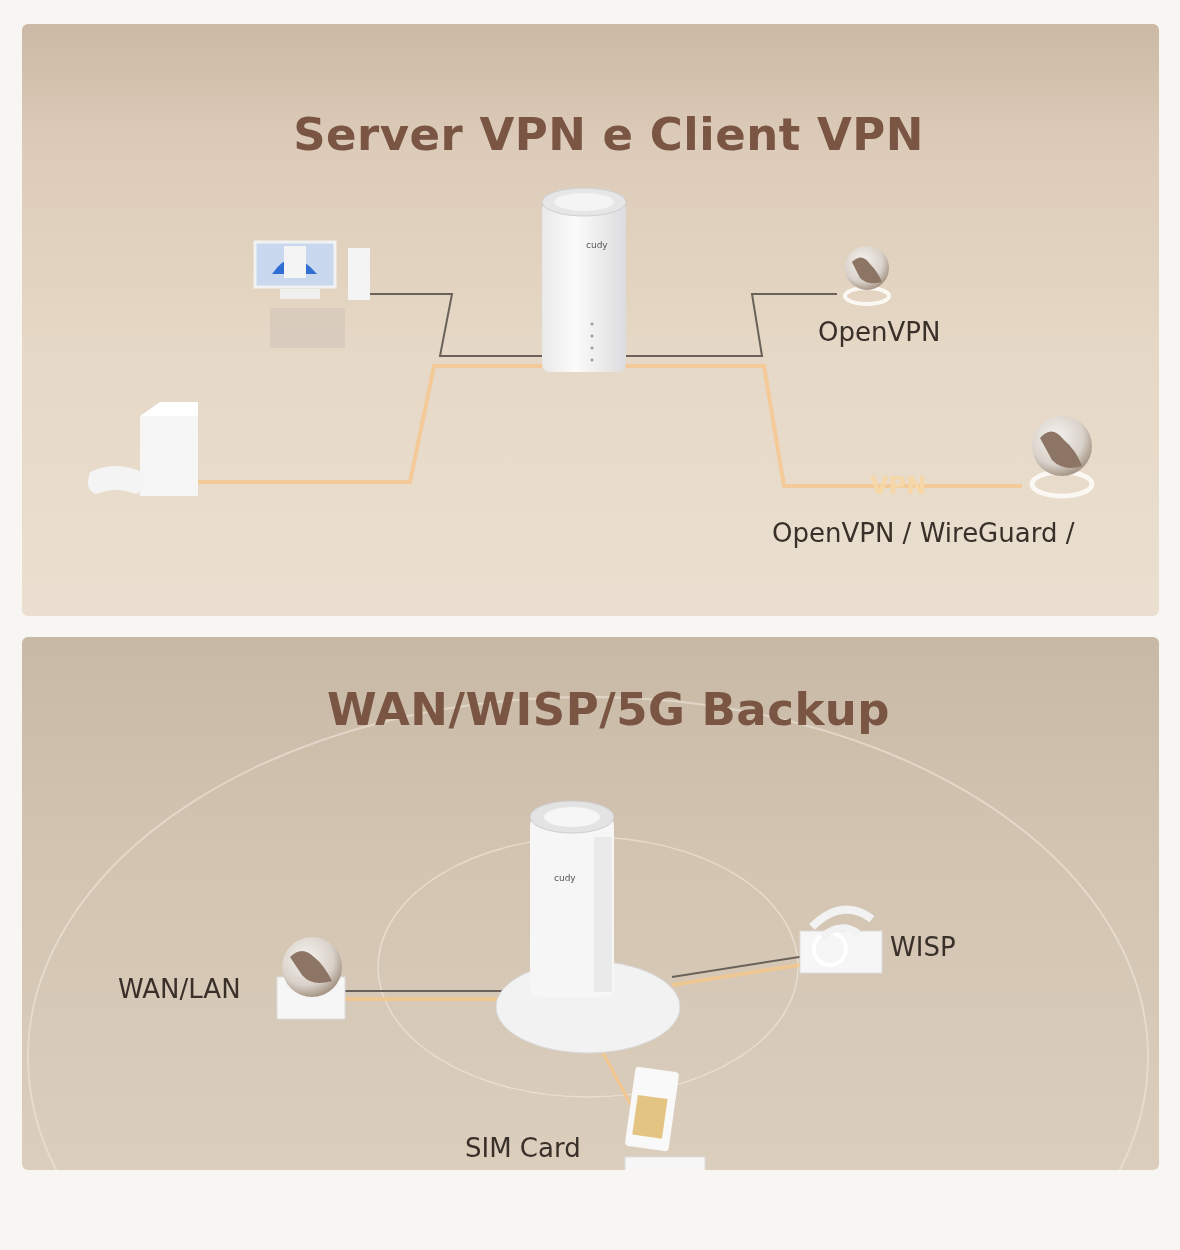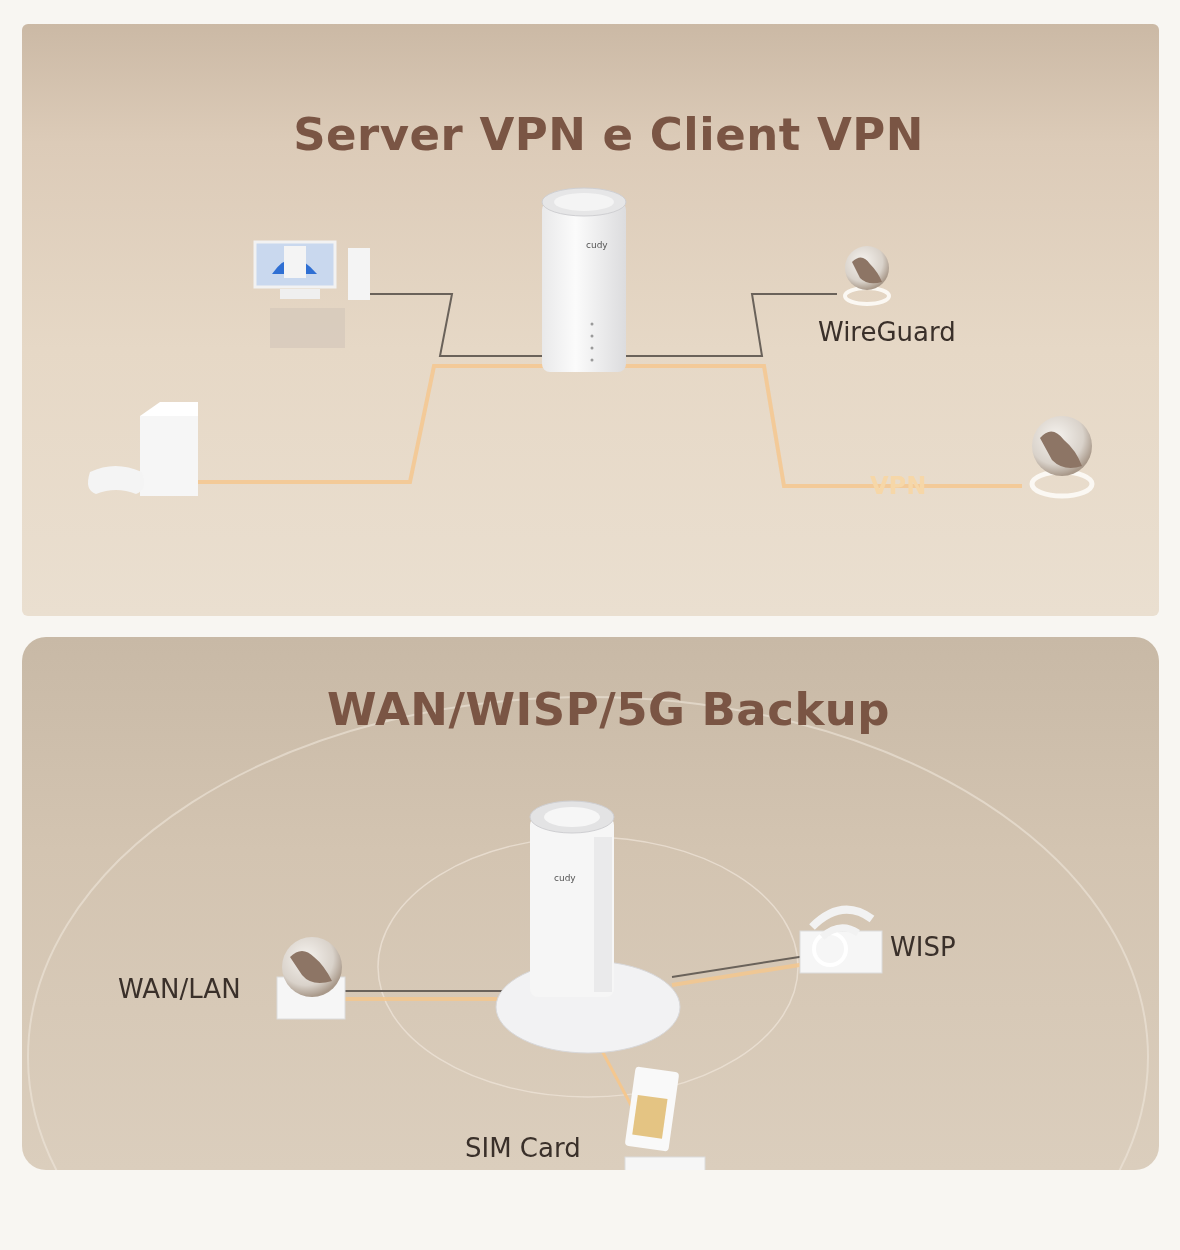--- a/index.html
+++ b/index.html
@@ -1,19 +1,19 @@
 <!DOCTYPE html>
 <html><head>
 <meta charset="utf-8">
 <style>
   html,body{margin:0;padding:0;}
   body{width:1180px;height:1250px;background:#f8f6f2;position:relative;overflow:hidden;font-family:"DejaVu Sans","Liberation Sans",sans-serif;}
   .panel{position:absolute;left:22px;width:1137px;border-radius:6px;overflow:hidden;}
   #p1{top:24px;height:592px;background:linear-gradient(180deg,#cbb9a5 0%,#dccbb8 20%,#e6d8c6 55%,#eadfd0 100%);}
-  #p2{top:637px;height:533px;background:linear-gradient(180deg,#c8b9a6 0%,#d3c4b1 40%,#dbcebd 100%);border-radius:24px;}
+  #p2{top:637px;height:533px;background:linear-gradient(180deg,#c8b9a6 0%,#d3c4b1 40%,#dbcebd 100%);}
   .title{position:absolute;left:0;right:0;text-align:center;color:#7a5544;font-weight:bold;font-size:45px;letter-spacing:0.5px;padding-left:36px;}
   .label{position:absolute;color:#3a302a;font-size:26px;line-height:40px;white-space:nowrap;}
   svg{position:absolute;left:0;top:0;}
 </style>
 </head>
 <body>
 
 <div class="panel" id="p1">
   <svg width="1137" height="592">
     <defs>
@@ -67,22 +67,23 @@
       <path d="M830 238 q10 -10 18 2 q8 8 12 18 q-14 4 -22 -4z" fill="#8d7565"></path>
     </g>
 
     <g>
       <ellipse cx="1040" cy="460" rx="30" ry="12" fill="none" stroke="#fbf8f3" stroke-width="5"></ellipse>
       <circle cx="1040" cy="422" r="30" fill="url(#globeG)"></circle>
       <path d="M1018 414 q12 -14 24 2 q12 10 18 26 q-18 6 -30 -6z" fill="#8d7565"></path>
     </g>
   </svg>
   <div class="title" style="top:84px;">Server VPN e Client VPN</div>
-  <div class="label" style="left:796px;top:288px;">WireGuard</div>
+  <div class="label" style="left:796px;top:288px;">OpenVPN</div>
   <div class="label" style="left:848px;top:442px;font-size:24px;color:#f6d7a8;font-weight:bold;">VPN</div>
+  <div class="label" style="left:750px;top:489px;">OpenVPN / WireGuard /</div>
   <div style="position:absolute;left:564px;top:216px;font-size:9px;color:#555;">cudy</div>
 </div>
 
 <div class="panel" id="p2">
   <svg width="1137" height="588">
     <defs>
       <radialGradient id="globeG2" cx="40%" cy="35%" r="65%">
         <stop offset="0%" stop-color="#f5f2ee"></stop>
         <stop offset="70%" stop-color="#d9d2ca"></stop>
         <stop offset="100%" stop-color="#a9998a"></stop>

